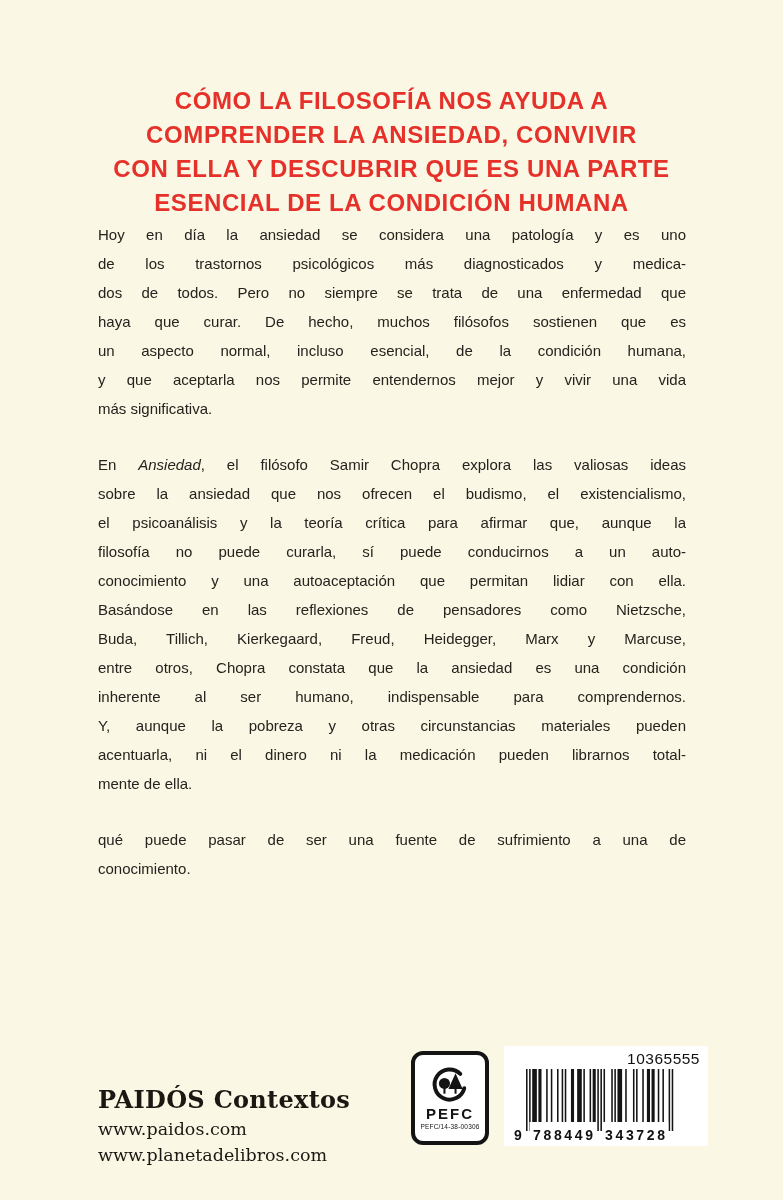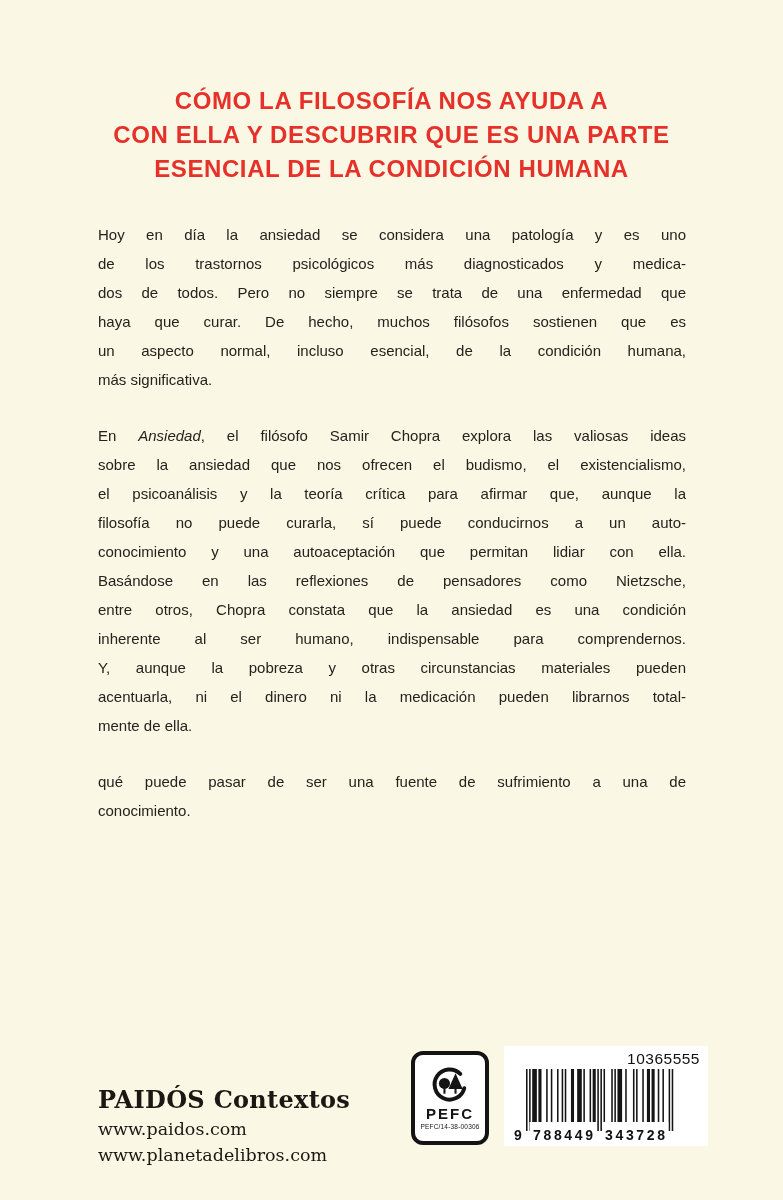--- a/index.html
+++ b/index.html
@@ -64,40 +64,43 @@
     font-size:14px; font-weight:700; fill:#111;
   }
 </style>
 </head>
 <body>
 
 <div class="cover">
 
   <div class="headline">
       <div class="hl-line">CÓMO LA FILOSOFÍA NOS AYUDA A</div>
+      <div class="hl-line">COMPRENDER LA ANSIEDAD, CONVIVIR</div>
       <div class="hl-line">CON ELLA Y DESCUBRIR QUE ES UNA PARTE</div>
       <div class="hl-line">ESENCIAL DE LA CONDICIÓN HUMANA</div>
     </div>
 
   <div class="bodytext">
       <div class="para">
         <div class="line just"><span>Hoy en día la ansiedad se considera una patología y es uno</span></div>
         <div class="line just"><span>de los trastornos psicológicos más diagnosticados y medica-</span></div>
         <div class="line just"><span>dos de todos. Pero no siempre se trata de una enfermedad que</span></div>
         <div class="line just"><span>haya que curar. De hecho, muchos filósofos sostienen que es</span></div>
         <div class="line just"><span>un aspecto normal, incluso esencial, de la condición humana,</span></div>
+        <div class="line just"><span>y que aceptarla nos permite entendernos mejor y vivir una vida</span></div>
         <div class="line"><span>más significativa.</span></div>
       </div>
       <div class="para">
         <div class="line just"><span>En </span><em>Ansiedad</em><span>, el filósofo Samir Chopra explora las valiosas ideas</span></div>
         <div class="line just"><span>sobre la ansiedad que nos ofrecen el budismo, el existencialismo,</span></div>
         <div class="line just"><span>el psicoanálisis y la teoría crítica para afirmar que, aunque la</span></div>
         <div class="line just"><span>filosofía no puede curarla, sí puede conducirnos a un auto-</span></div>
         <div class="line just"><span>conocimiento y una autoaceptación que permitan lidiar con ella.</span></div>
         <div class="line just"><span>Basándose en las reflexiones de pensadores como Nietzsche,</span></div>
+        <div class="line just"><span>Buda, Tillich, Kierkegaard, Freud, Heidegger, Marx y Marcuse,</span></div>
         <div class="line just"><span>entre otros, Chopra constata que la ansiedad es una condición</span></div>
         <div class="line just"><span>inherente al ser humano, indispensable para comprendernos.</span></div>
         <div class="line just"><span>Y, aunque la pobreza y otras circunstancias materiales pueden</span></div>
         <div class="line just"><span>acentuarla, ni el dinero ni la medicación pueden librarnos total-</span></div>
         <div class="line"><span>mente de ella.</span></div>
       </div>
       <div class="para">
         <div class="line just"><span>qué puede pasar de ser una fuente de sufrimiento a una de</span></div>
         <div class="line"><span>conocimiento.</span></div>
       </div>

